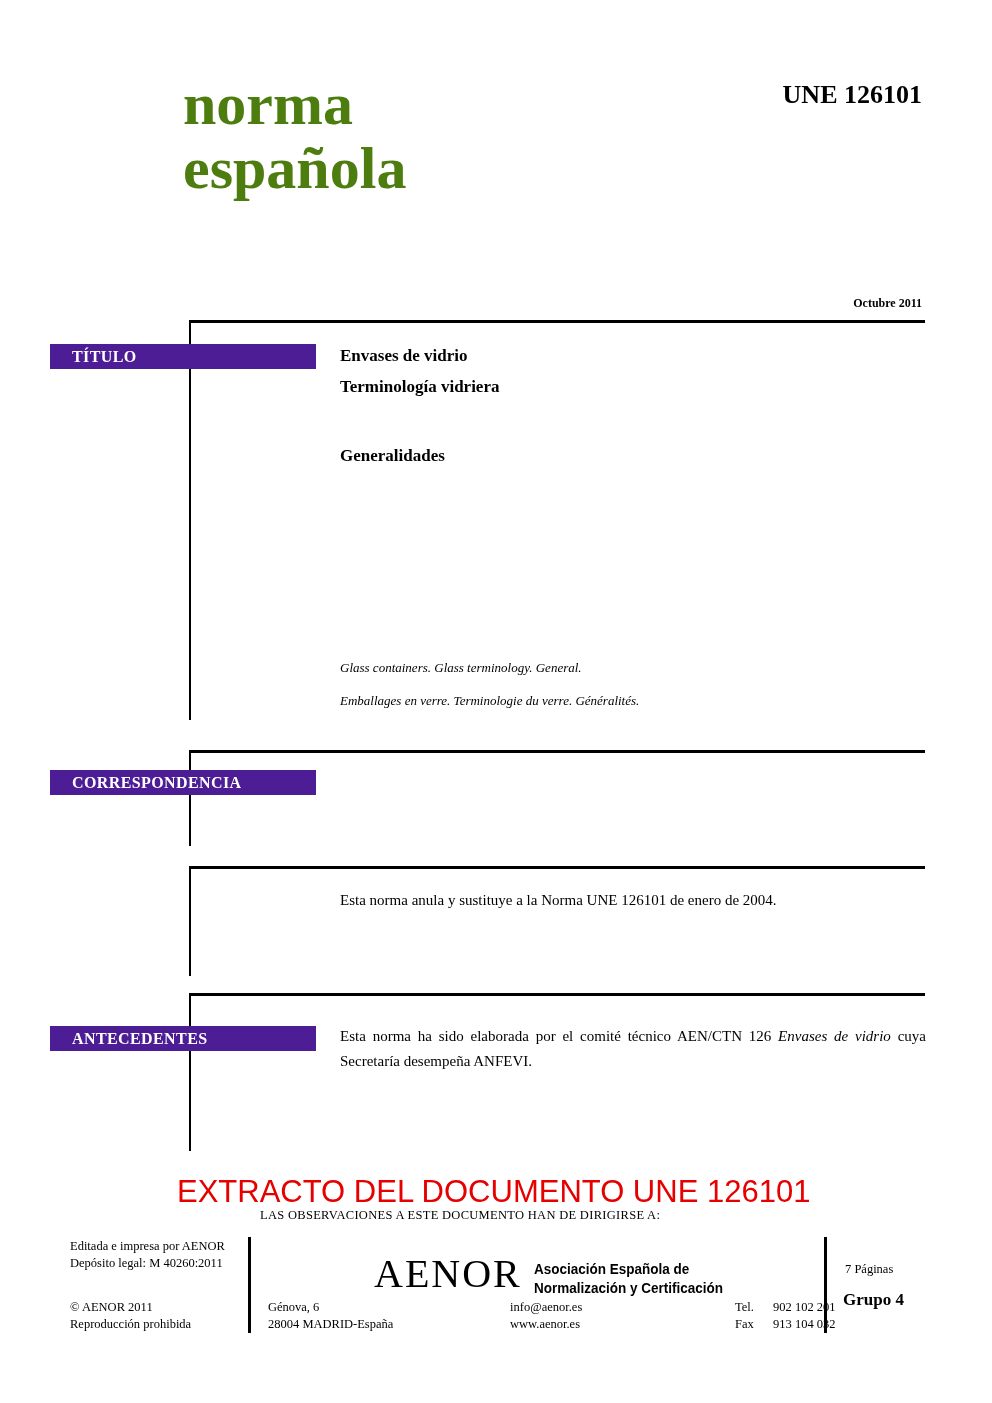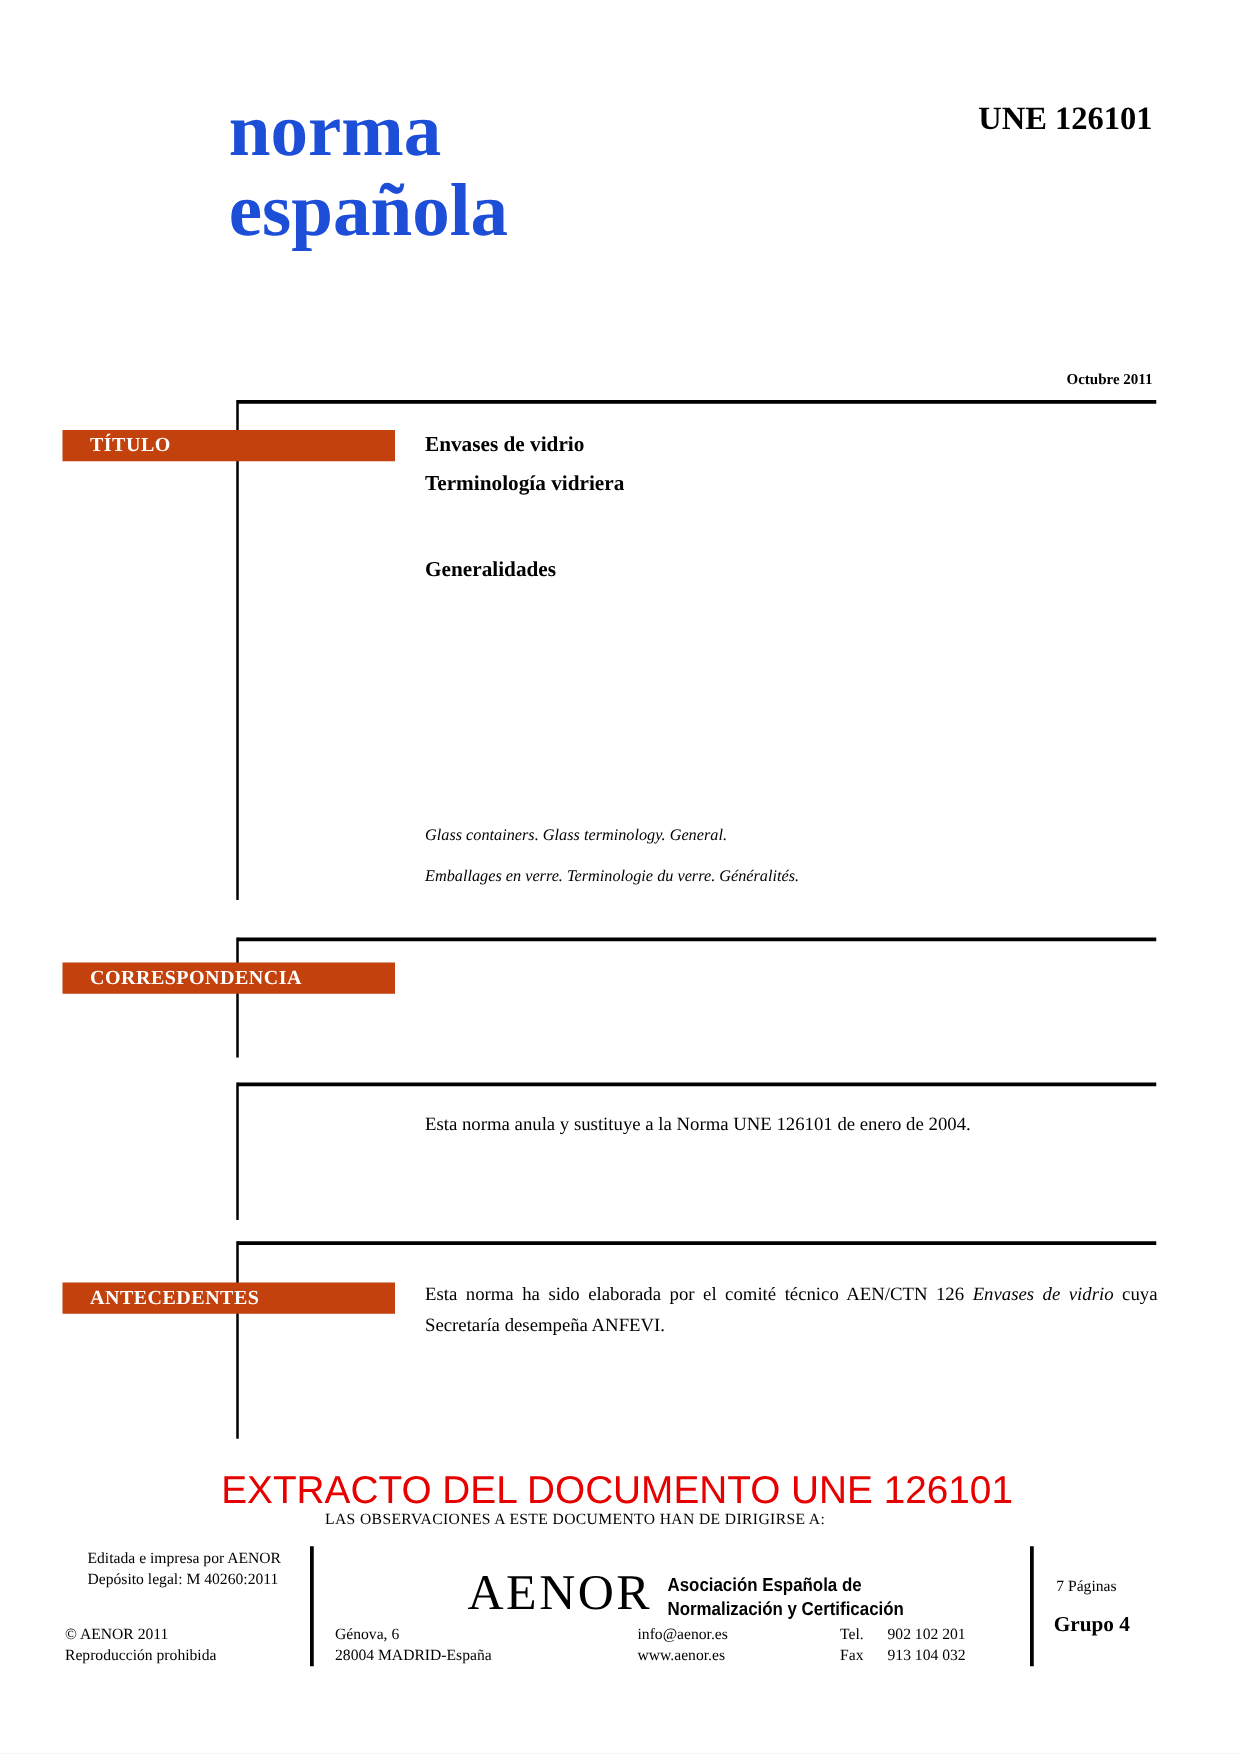--- a/index.html
+++ b/index.html
@@ -15,21 +15,21 @@
     margin: 0 auto;
   }
   
   .logo {
     position: absolute;
     left: 183px;
     top: 72px;
     font-size: 60px;
     font-weight: bold;
     line-height: 64px;
-    color: #1d4ed8;
+    color: #4d7c0f;
     letter-spacing: 0px;
   }
   .doc-code {
     position: absolute;
     right: 70px;
     top: 80px;
     font-size: 26px;
     font-weight: bold;
   }
   .doc-date {
@@ -41,21 +41,21 @@
   }
   
   .hline { position: absolute; left: 190px; width: 735px; height: 3px; background: #000; }
   .vline { position: absolute; left: 189px; width: 2px; background: #000; }
   
   .label-bar {
     position: absolute;
     left: 50px;
     width: 266px;
     height: 25px;
-    background: #c2410c;
+    background: #4c1d95;
     color: #fff;
     display: flex;
     align-items: center;
     padding-left: 22px;
     font-size: 16px;
     font-weight: bold;
     letter-spacing: 0.4px;
   }
   .title-line {
     position: absolute;
@@ -166,21 +166,21 @@
   <div class="body-text just" style="top:1024px">
     <span>Esta norma ha sido elaborada por el comité técnico AEN/CTN 126 </span><span style="font-style:italic">Envases de vidrio</span><span> cuya Secretaría desempeña ANFEVI.</span>
   </div>
 
   <div class="extract-banner">EXTRACTO DEL DOCUMENTO UNE 126101</div>
 
   <div class="ft-small" style="left:70px;top:1238px">
     <div>Editada e impresa por AENOR</div>
     <div>Depósito legal: M 40260:2011</div>
   </div>
-  <div class="ft-small" style="left:52px;top:1299px">
+  <div class="ft-small" style="left:70px;top:1299px">
     <div>© AENOR 2011</div>
     <div>Reproducción prohibida</div>
   </div>
 
   <div class="ft-divider" style="left:248px"></div>
 
   <div class="ft-notice">LAS OBSERVACIONES A ESTE DOCUMENTO HAN DE DIRIGIRSE A:</div>
   <div class="aenor-logo">AENOR</div>
   <div class="aenor-tagline">
     <div>Asociación Española de</div>
@@ -188,21 +188,21 @@
   </div>
 
   <div class="ft-small" style="left:268px;top:1299px">
     <div>Génova, 6</div>
     <div>28004 MADRID-España</div>
   </div>
   <div class="ft-small" style="left:510px;top:1299px">
     <div>info@aenor.es</div>
     <div>www.aenor.es</div>
   </div>
-  <div class="ft-small" style="left:672px;top:1299px">
+  <div class="ft-small" style="left:735px;top:1299px">
     <div class="telfax-row">
       <span class="tf-label">Tel.</span>
       <span>902 102 201</span>
     </div>
     <div class="telfax-row">
       <span class="tf-label">Fax</span>
       <span>913 104 032</span>
     </div>
   </div>
 

